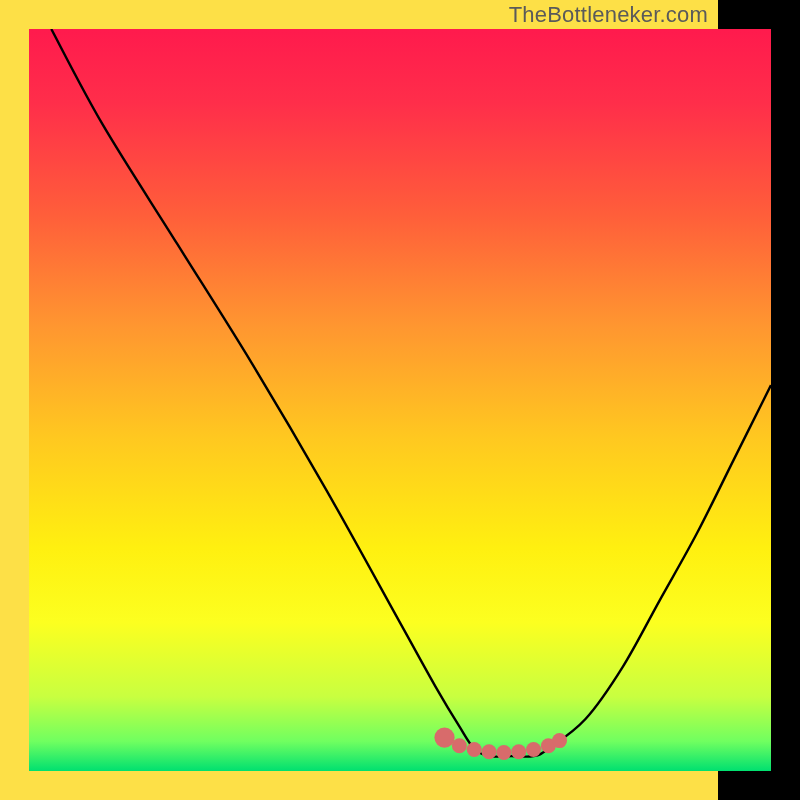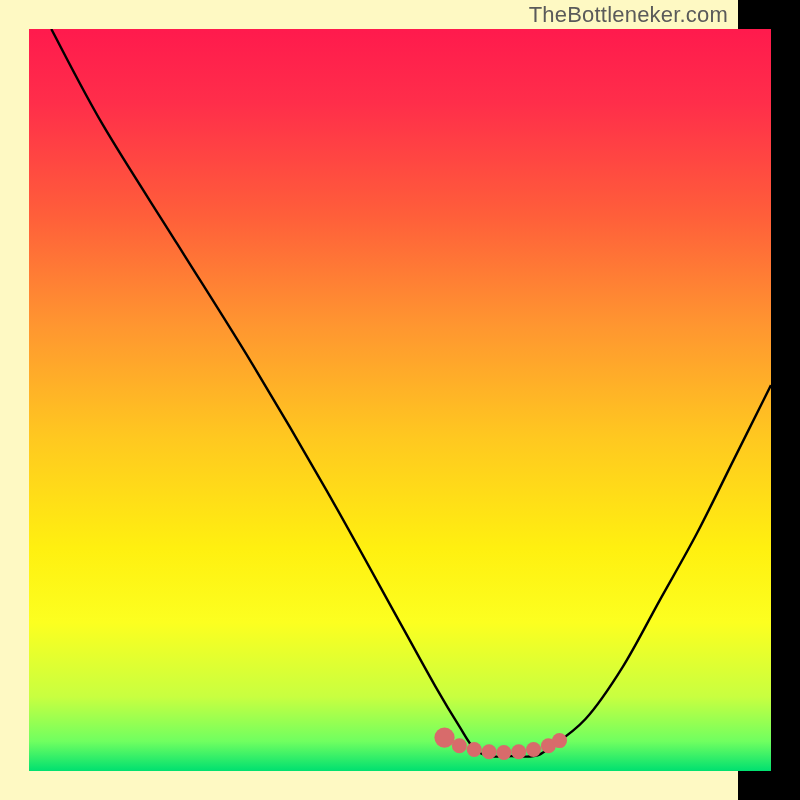--- a/index.html
+++ b/index.html
@@ -9,22 +9,21 @@
     height: 800px;
     background: #000;
     overflow: hidden;
   }
   .frame {
     position: absolute;
     left: 0;
     top: 0;
     width: 718px;
     height: 800px;
-    background: #fef9c3;
-    padding-left: 20px;
+    background: #fde047;
   }
   .watermark {
     position: absolute;
     top: 2px;
     right: 10px;
     font-family: Arial, Helvetica, sans-serif;
     font-size: 22px;
     color: #5a5a5a;
     font-weight: 500;
     letter-spacing: 0.2px;

